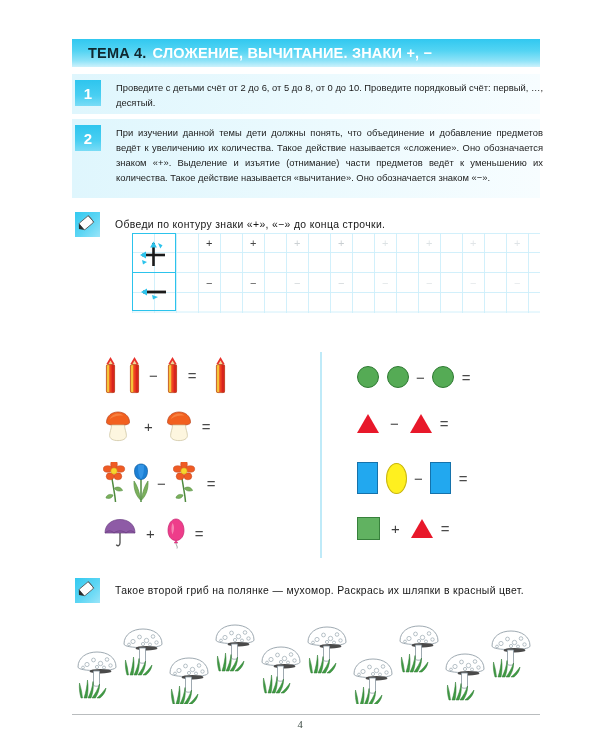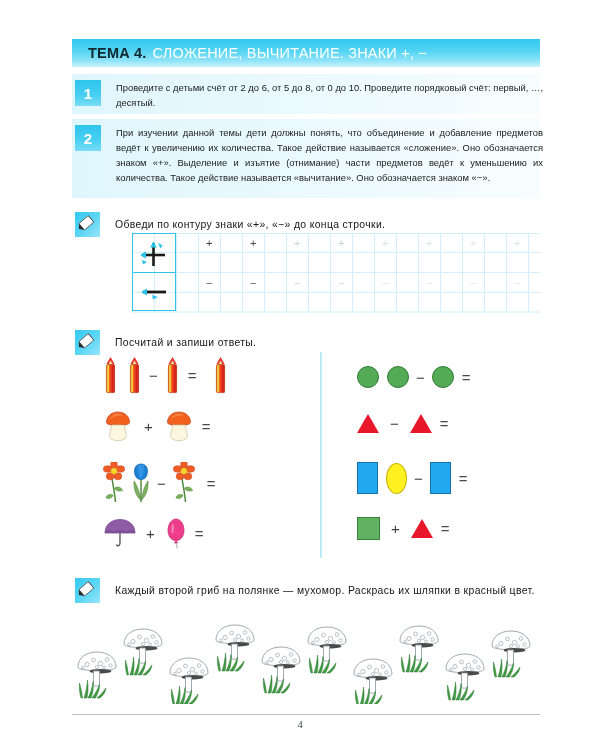--- a/index.html
+++ b/index.html
@@ -11,21 +11,21 @@
   .page{position:absolute;left:0;top:0;width:600px;height:588px;}
 
   
   .header{
     position:absolute;left:72px;top:39px;width:468px;height:28px;
     background:linear-gradient(180deg,#31c8f0 0%,#53d4f3 42%,#8fe3f8 78%,#cdf2fc 100%);
     display:flex;align-items:center;
   }
   .header .h-pad{width:16px;}
   .hdr-theme{font-size:14.5px;font-weight:bold;color:#10282f;letter-spacing:.2px;white-space:nowrap;}
-  .hdr-title{font-size:14.5px;font-weight:normal;color:#ffffff;letter-spacing:.2px;margin-left:6px;white-space:nowrap;}
+  .hdr-title{font-size:14.5px;font-weight:bold;color:#ffffff;letter-spacing:.2px;margin-left:6px;white-space:nowrap;}
 
   
   .info{position:absolute;display:flex;}
   .numbox{
     width:26px;height:26px;flex:0 0 26px;
     background:linear-gradient(180deg,#2ec5ee 0%,#49cff2 60%,#7adcf6 100%);
     color:#fff;font-size:15px;font-weight:bold;
     display:flex;align-items:center;justify-content:center;
   }
   .infotext{
@@ -210,32 +210,20 @@
         <span class="gl" style="left:162px;top:45px;opacity:.35;color:#7e8c93;">−</span>
         <span class="gl" style="left:206px;top:45px;opacity:.35;color:#7e8c93;">−</span>
         <span class="gl" style="left:250px;top:45px;opacity:.28;color:#8fa0a8;">−</span>
         <span class="gl" style="left:294px;top:45px;opacity:.28;color:#8fa0a8;">−</span>
         <span class="gl" style="left:338px;top:45px;opacity:.25;color:#95a6ae;">−</span>
         <span class="gl" style="left:382px;top:45px;opacity:.25;color:#95a6ae;">−</span>
       </div>
     </div>
   </div>
 
-  <div class="task" id="task4">
-    <div class="pencil-box">
-      <svg width="25" height="25" viewBox="0 0 25 25">
-        <g transform="rotate(-40 12.5 12.5)">
-          <rect x="6.5" y="6.2" width="12.4" height="8.6" rx="1.2" fill="#fdfdfd" stroke="#5a5f62" stroke-width="0.9"></rect>
-          <path d="M6.5 6.2 L3.0 10.5 L6.5 14.8 Z" fill="#2b2b2b"></path>
-          <line x1="18.9" y1="6.2" x2="18.9" y2="14.8" stroke="#5a5f62" stroke-width="0.9"></line>
-        </g>
-      </svg>
-    </div>
-    <div class="task-text">Посчитай и запиши ответы.</div>
-  </div>
 
   <div class="count-area">
     <div class="col-divider"></div>
 
     <div class="eq" style="left:28px;top:4px;">
       <svg class="sh" width="15" height="38" viewBox="0 0 15 38">
         <path d="M7.5 1 L11.6 8 L3.4 8 Z" fill="#e8322b"></path>
         <path d="M7.5 4.5 L10.2 9.2 L4.8 9.2 Z" fill="#efd79a"></path>
         <rect x="3.4" y="8.6" width="8.2" height="28" rx="1.6" fill="#f0441f"></rect>
         <rect x="3.4" y="8.6" width="2.9" height="28" fill="#f5c33a"></rect>
@@ -377,21 +365,21 @@
   <div class="task" id="task5">
     <div class="pencil-box">
       <svg width="25" height="25" viewBox="0 0 25 25">
         <g transform="rotate(-40 12.5 12.5)">
           <rect x="6.5" y="6.2" width="12.4" height="8.6" rx="1.2" fill="#fdfdfd" stroke="#5a5f62" stroke-width="0.9"></rect>
           <path d="M6.5 6.2 L3.0 10.5 L6.5 14.8 Z" fill="#2b2b2b"></path>
           <line x1="18.9" y1="6.2" x2="18.9" y2="14.8" stroke="#5a5f62" stroke-width="0.9"></line>
         </g>
       </svg>
     </div>
-    <div class="task-text">Каждый второй гриб на полянке — мухомор. Раскрась их шляпки в красный цвет.</div>
+    <div class="task-text">Такое второй гриб на полянке — мухомор. Раскрась их шляпки в красный цвет.</div>
   </div>
 
   <div class="meadow">
     <svg width="470" height="92" viewBox="0 0 470 92">
       <defs>
         <g id="mush">
           <path d="M2 17 C2 7.5 10.5 2 21 2 C31.5 2 40 7.5 40 17 C40 19.4 31.5 20.6 21 20.6 C10.5 20.6 2 19.4 2 17 Z" fill="#ffffff" stroke="#8c9aa3" stroke-width="0.85"></path>
           <g fill="none" stroke="#9aa7b0" stroke-width="0.7">
             <circle cx="11" cy="14.5" r="2.1"></circle>
               <circle cx="17.5" cy="10" r="1.9"></circle>

